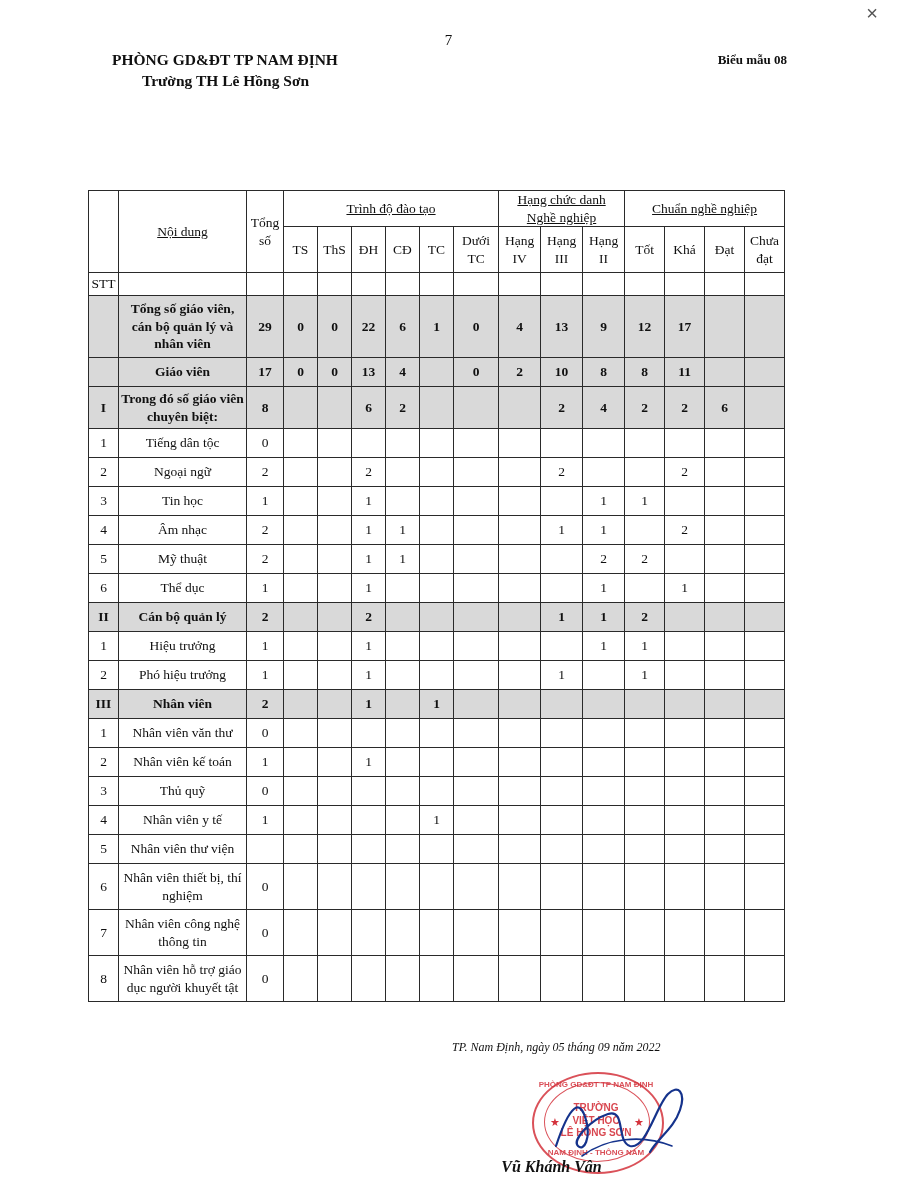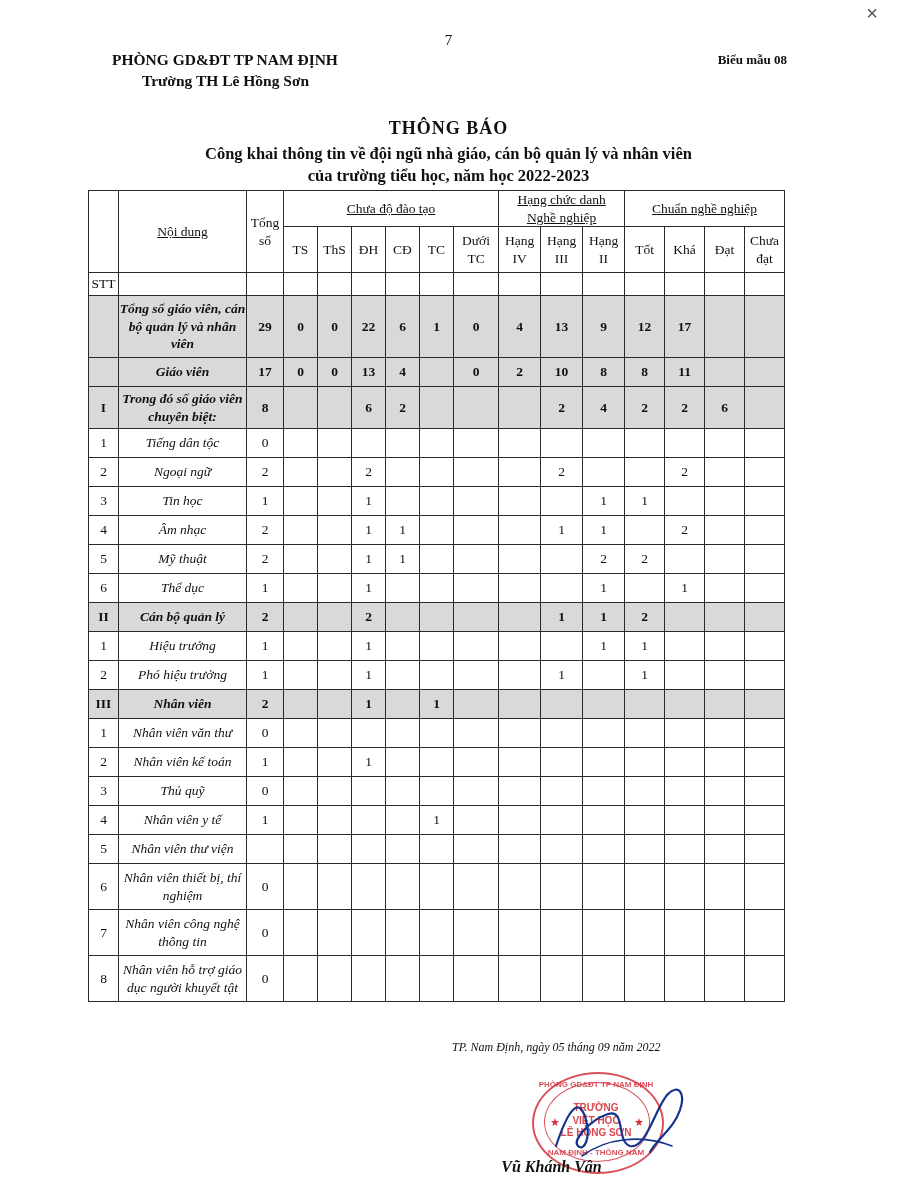--- a/index.html
+++ b/index.html
@@ -115,21 +115,20 @@
   .col-tong { width: 37px; }
   .col-n { width: 34px; }
   .col-duoi { width: 45px; }
   .col-hang { width: 42px; }
   .col-ch { width: 40px; }
 
   td.noidung {
     text-align: left;
     padding-left: 6px;
     padding-right: 3px;
-    font-style: italic;
   }
   tr.shade td {
     background: #d9d9d9;
   }
   tr.shade td.noidung,
   tr.shade td.stt,
   tr.shade td.num {
     font-weight: bold;
   }
   .r-tall { height: 62px; }
@@ -273,27 +272,20 @@
 
   <div class="page-number">7</div>
 
   <div class="head-left">
     <div class="l1">PHÒNG GD&amp;ĐT TP NAM ĐỊNH</div>
     <div class="l2">Trường TH Lê Hồng Sơn</div>
   </div>
 
   <div class="head-right">Biểu mẫu 08</div>
 
-  <div class="title-block">
-    <div class="title-main">THÔNG BÁO</div>
-    <div class="title-sub">
-      <div>Công khai thông tin về đội ngũ nhà giáo, cán bộ quản lý và nhân viên</div>
-      <div>của trường tiểu học, năm học 2022-2023</div>
-    </div>
-  </div>
 
   <table class="main">
     <colgroup>
       <col class="col-stt">
       <col class="col-noidung">
       <col class="col-tong">
       <col class="col-n">
       <col class="col-n">
       <col class="col-n">
       <col class="col-n">
@@ -308,21 +300,21 @@
       <col class="col-ch">
     </colgroup>
     <thead>
       <tr class="hdr-group">
         <td rowspan="2"></td>
         <td rowspan="2" class="hdr-noidung">
           <span class="hdr-u">Nội dung</span>
         </td>
         <td rowspan="2">Tổng số</td>
         <td colspan="6">
-          <span class="hdr-u">Chưa độ đào tạo</span>
+          <span class="hdr-u">Trình độ đào tạo</span>
         </td>
         <td colspan="3">
           <span class="hdr-u">Hạng chức danh</span><br>
           <span class="hdr-u">Nghề nghiệp</span>
         </td>
         <td colspan="4">
           <span class="hdr-u">Chuẩn nghề nghiệp</span>
         </td>
       </tr>
       <tr class="hdr-sub">

